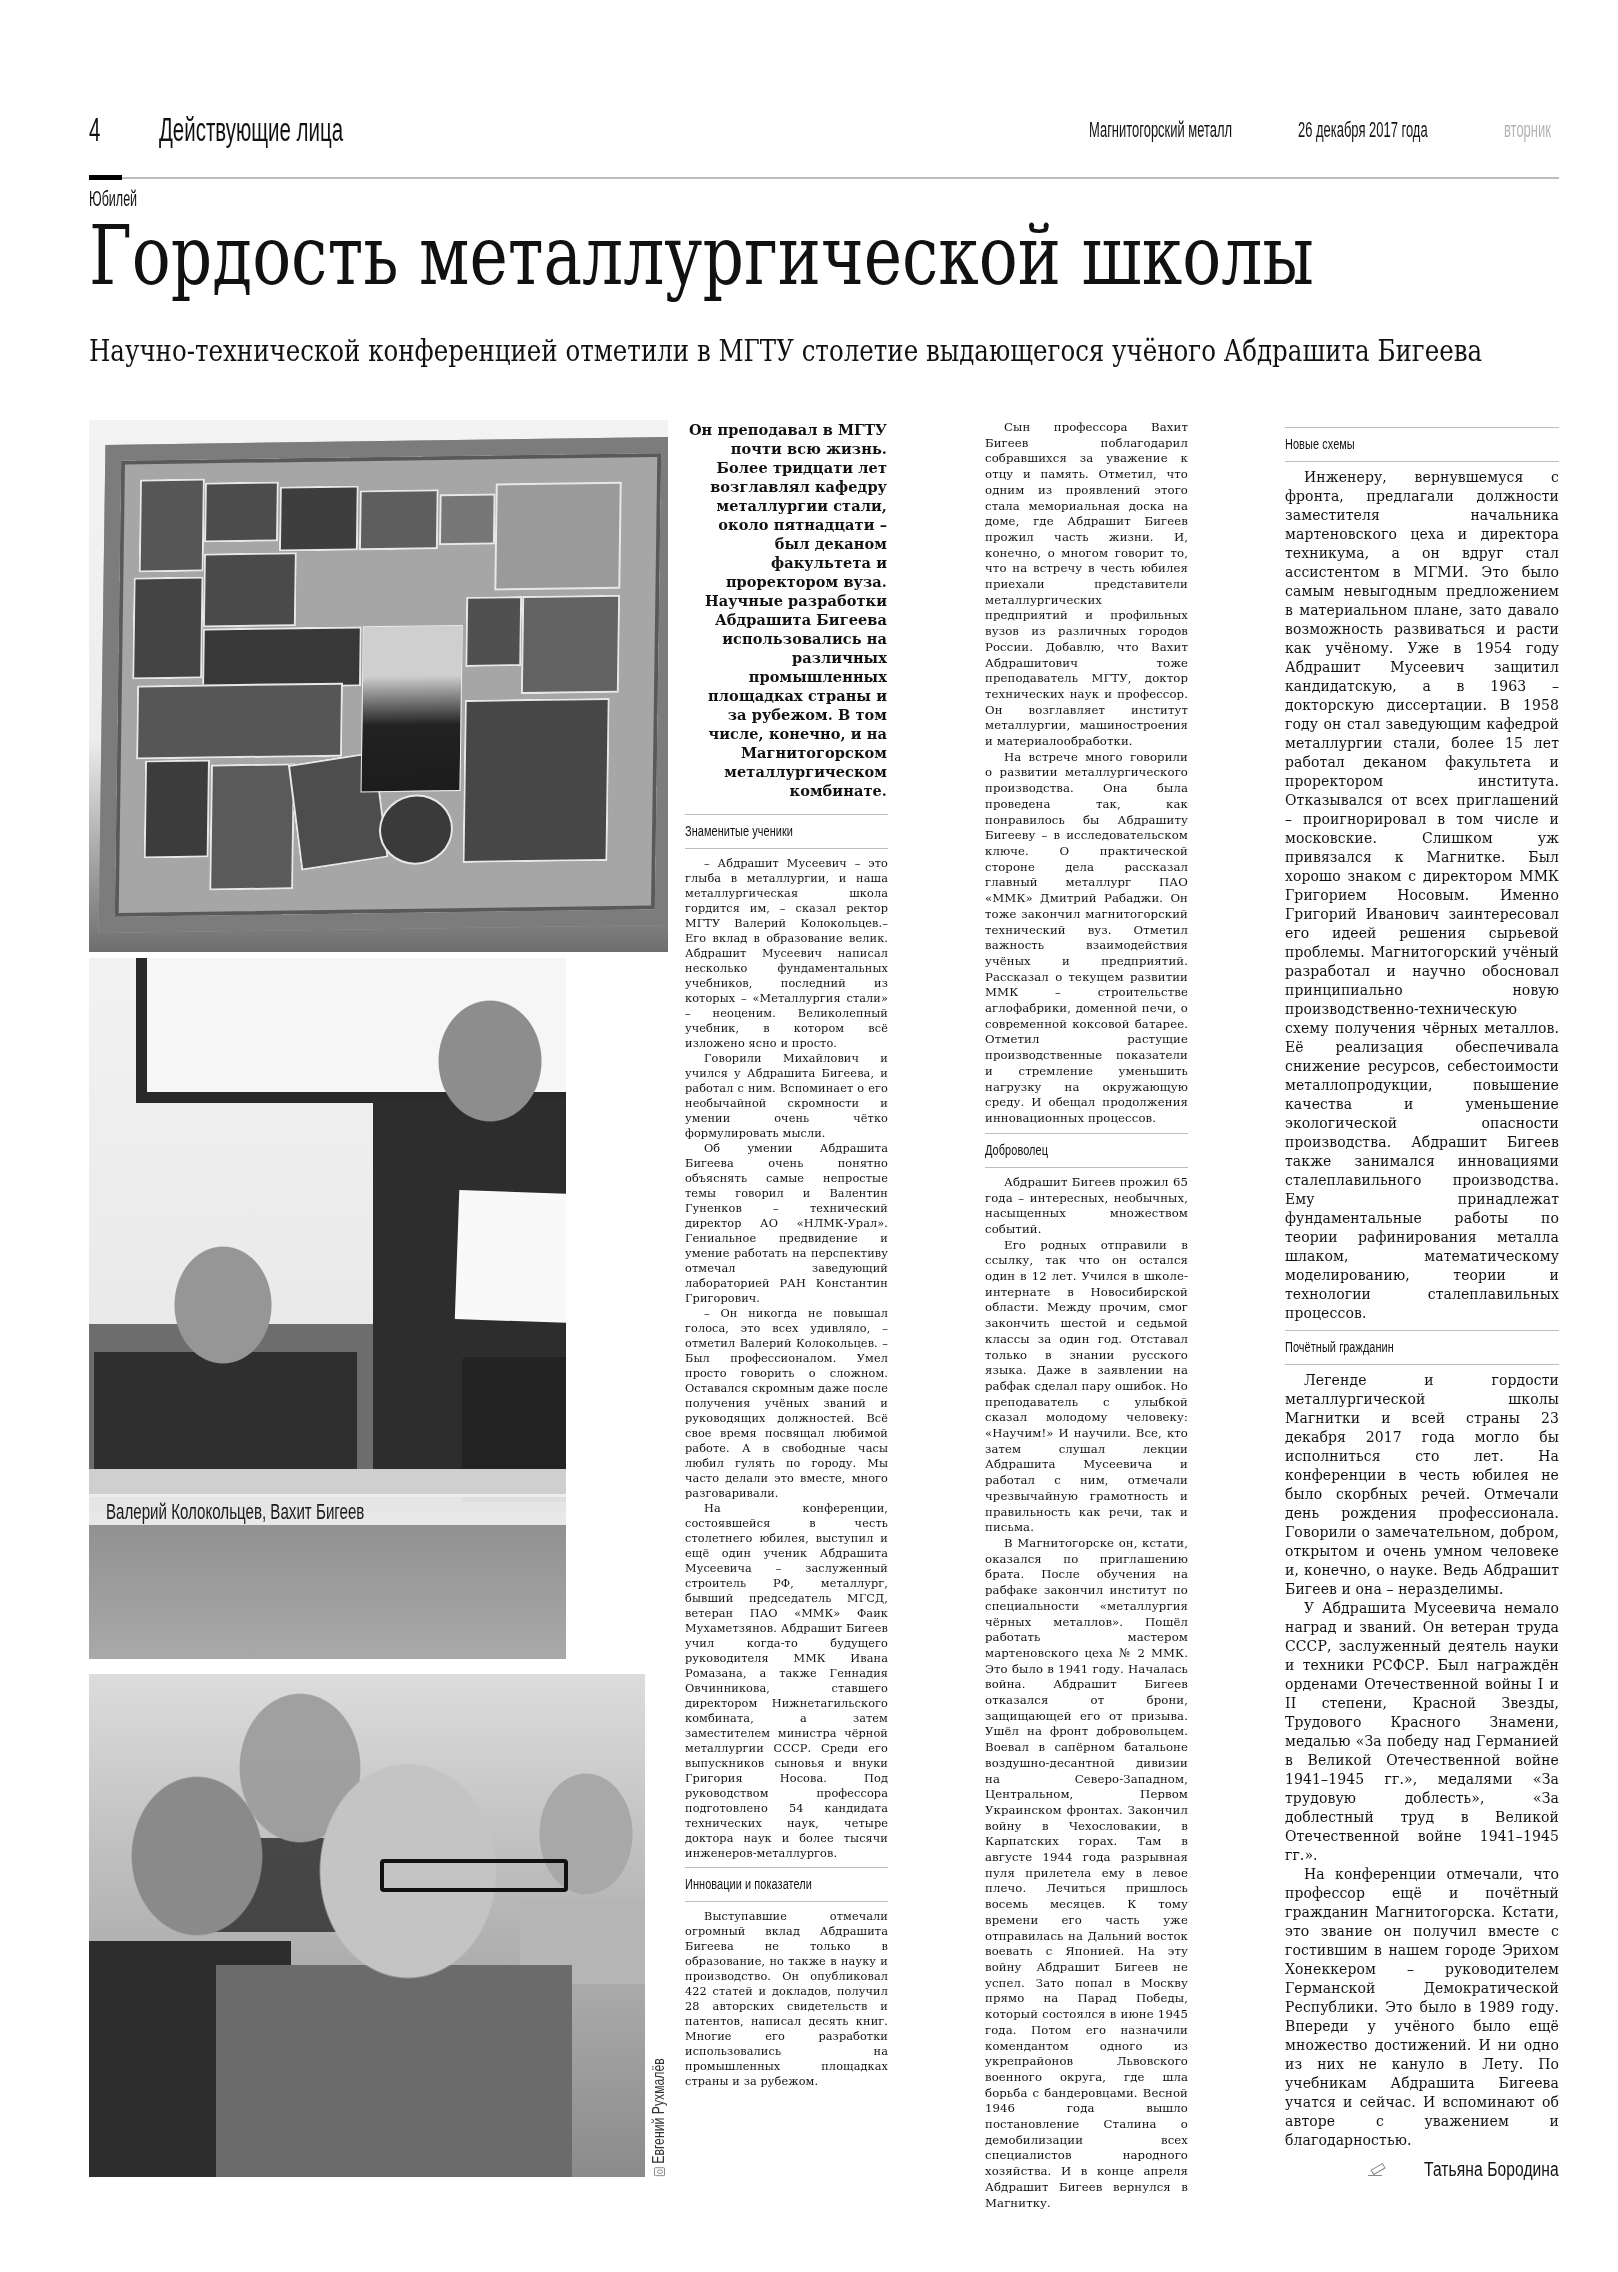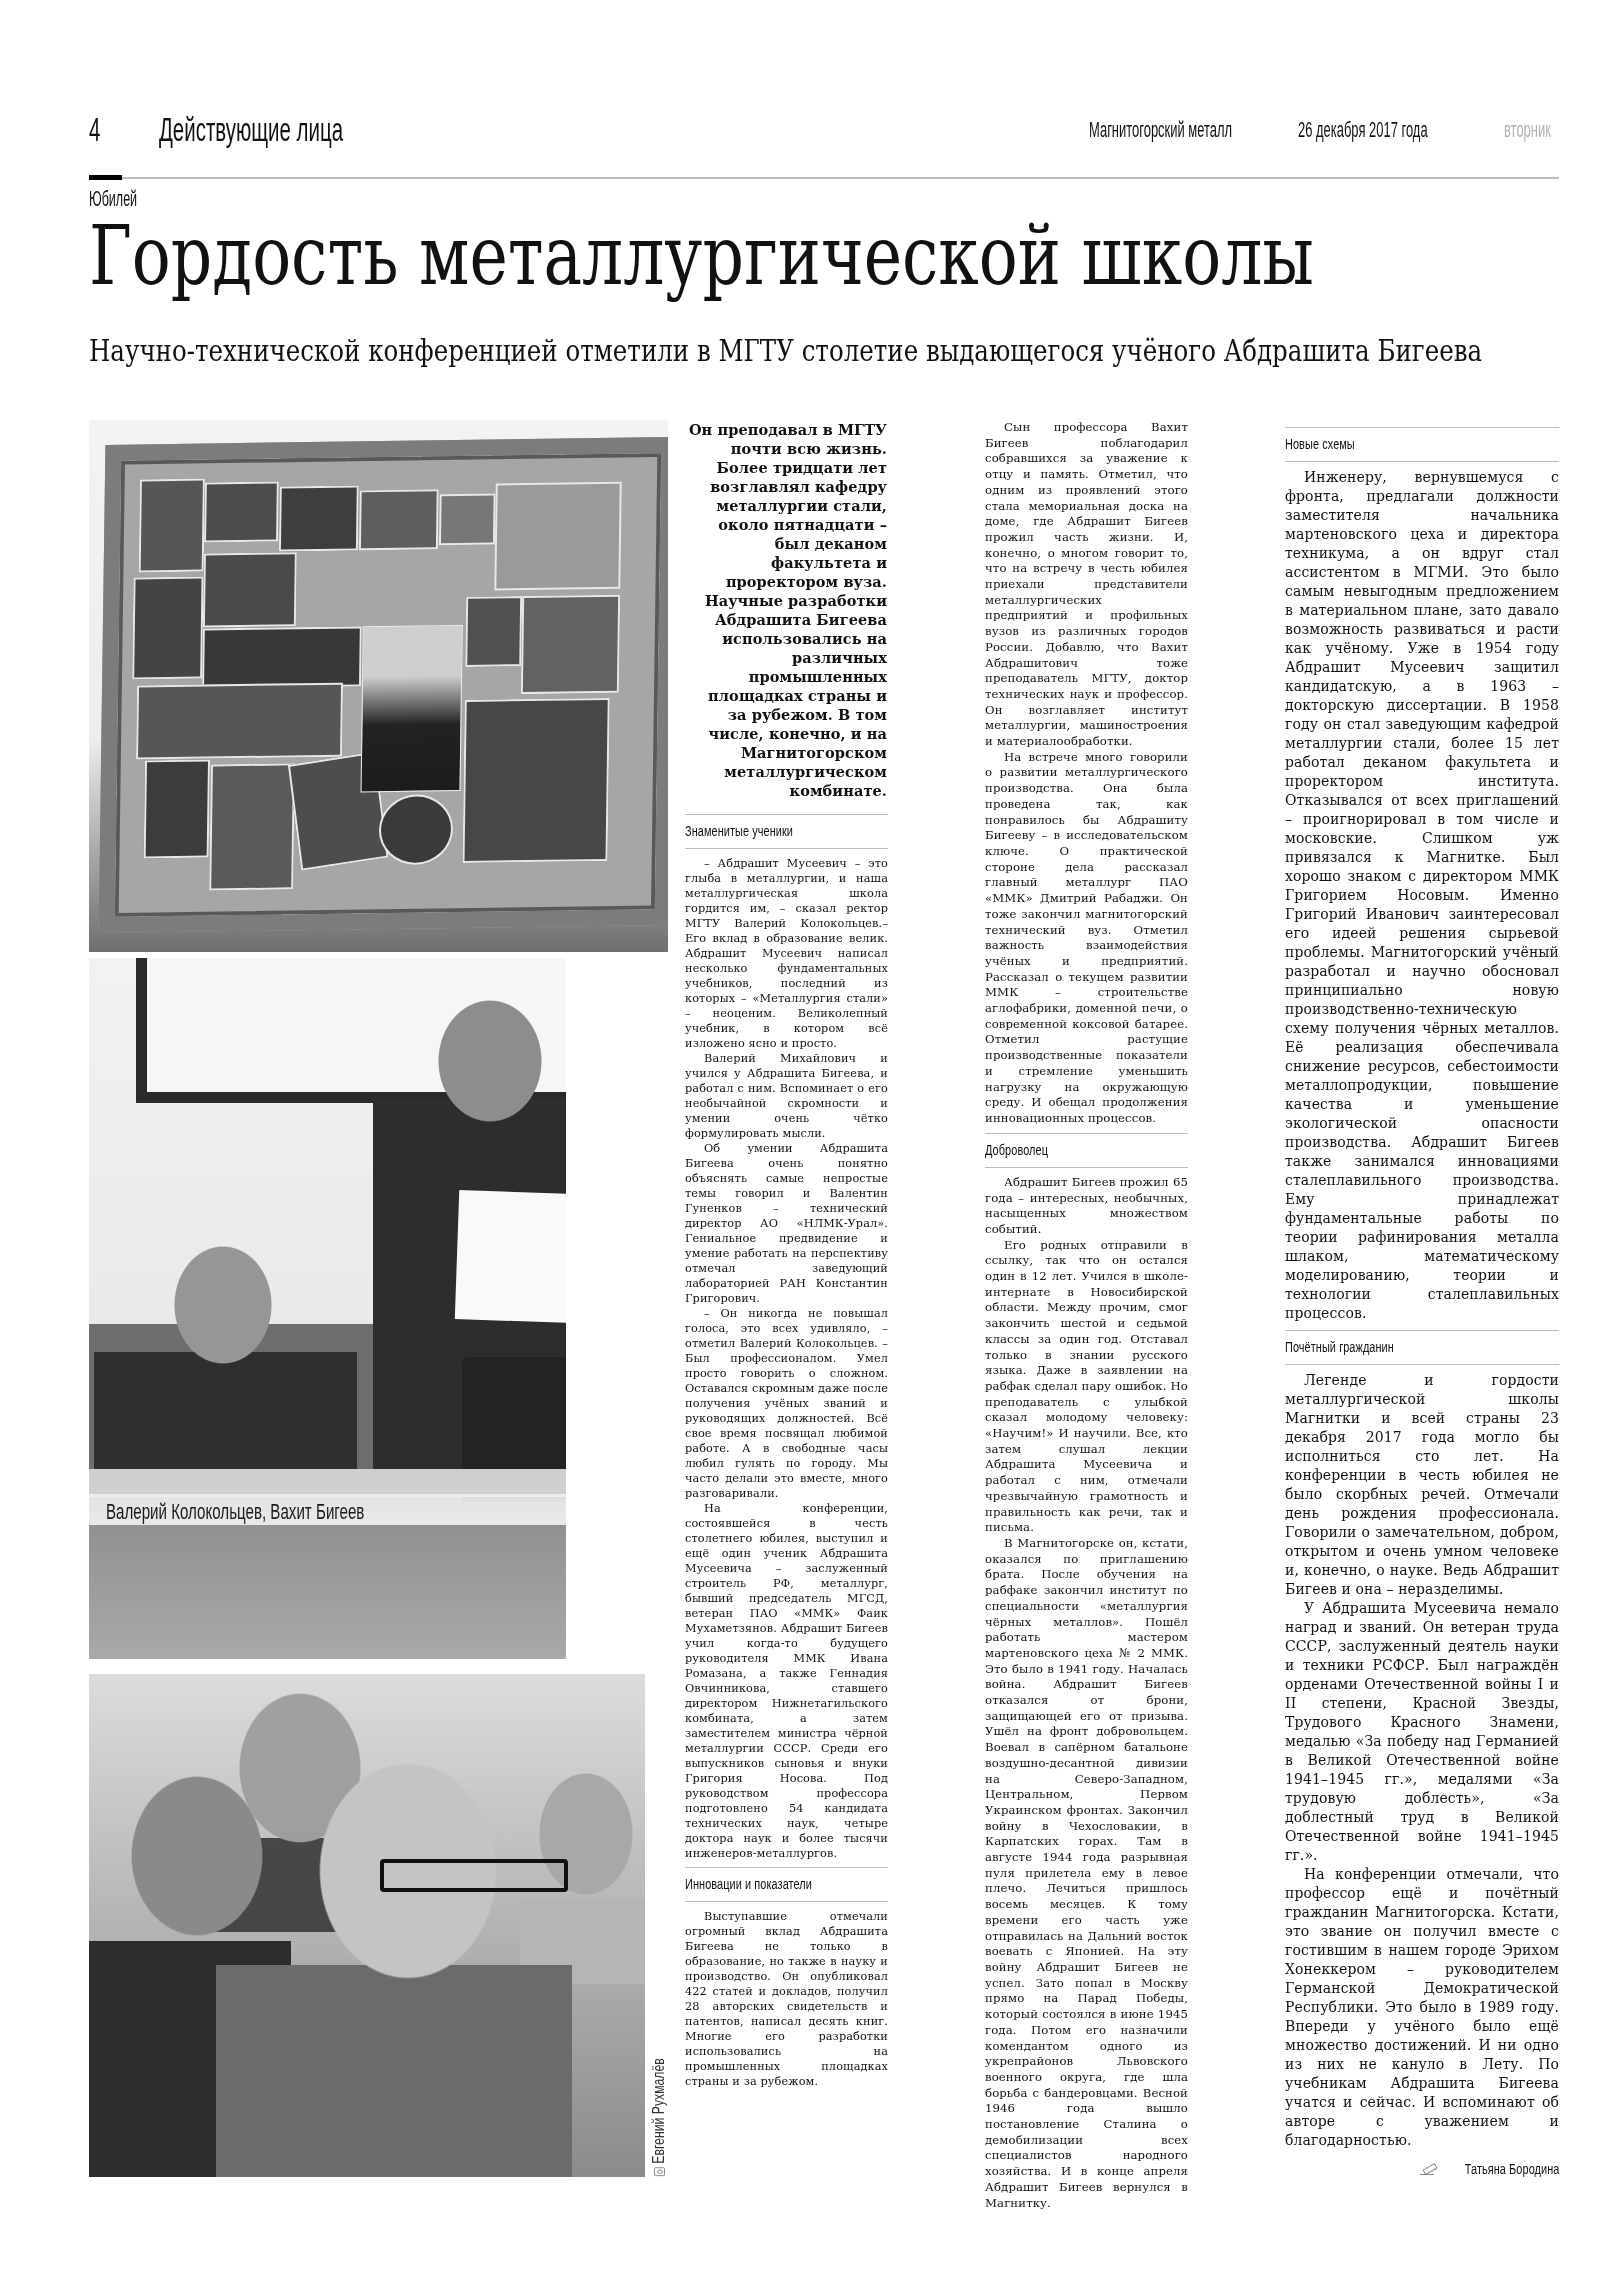--- a/index.html
+++ b/index.html
@@ -57,21 +57,21 @@
 
   
   .column { position: absolute; top: 420px; font-family: "DejaVu Serif", serif; font-size: 14px; line-height: 19px; color: #111; text-align: justify; letter-spacing: 0.1px; }
   #col-2 { left: 685px; width: 203px; }
   #col-3 { left: 985px; width: 203px; }
   #col-4 { left: 1285px; width: 274px; }
   .lead { font-weight: bold; font-size: 14.5px; line-height: 19px; text-align: right; margin: 0 0 14px 0; }
   p.para { margin: 0; text-indent: 19px; hyphens: auto; }
   .subhead { font-family: "Liberation Sans", sans-serif; font-size: 14px; line-height: 33px; border-top: 1.4px solid #bdbdbd; border-bottom: 1.4px solid #bdbdbd; margin: 6.6px 0 6.6px 0; padding: 0; overflow: hidden; white-space: nowrap; }
   .subhead span { display: inline-block; transform: scaleX(0.78); transform-origin: left center; }
-  .byline { text-align: right; font-family: "Liberation Sans", sans-serif; font-size: 14px; margin-top: 9.4px; white-space: nowrap; }
+  .byline { text-align: right; font-family: "Liberation Sans", sans-serif; font-size: 20px; margin-top: 9.4px; white-space: nowrap; }
   .byline span.txt { display: inline-block; transform: scaleX(0.78); transform-origin: right center; }
   #pen-icon { display: inline-block; width: 14px; height: 9.4px; border-bottom: 1.4px solid #888; position: relative; margin-right: 3.8px; vertical-align: middle; }
   #pen-icon::after { content: ""; position: absolute; left: 2.8px; top: 0.9px; width: 12.2px; height: 3.8px; border: 0.9px solid #888; transform: rotate(-30deg); }
 
   
   #col-2 .lead { width: 202px; }
 </style>
 </head>
 <body>
 
@@ -132,21 +132,21 @@
 </div>
 
 <div id="photo-credit">
   <span id="camera-icon"></span><span>Евгений Рухмалёв</span>
 </div>
 
 <div id="col-2" class="column" style="font-size: 11.3px; line-height: 15px;">
   <div class="lead">Он преподавал в МГТУ почти всю жизнь. Более тридцати лет возглавлял кафедру металлургии стали, около пятнадцати – был деканом факультета и проректором вуза. Научные разработки Абдрашита Бигеева использовались на различных промышленных площадках страны и за рубежом. В том числе, конечно, и на Магнитогорском металлургическом комбинате.</div>
   <div class="subhead"><span>Знаменитые ученики</span></div>
   <p class="para">– Абдрашит Мусеевич – это глыба в металлургии, и наша металлургическая школа гордится им, – сказал ректор МГТУ Валерий Колокольцев.– Его вклад в образование велик. Абдрашит Мусеевич написал несколько фундаментальных учебников, последний из которых – «Металлургия стали» – неоценим. Великолепный учебник, в котором всё изложено ясно и просто.</p>
-  <p class="para">Валерий Михайлович и учился у Абдрашита Бигеева, и работал с ним. Вспоминает о его необычайной скромности и умении очень чётко формулировать мысли.</p>
+  <p class="para">Говорили Михайлович и учился у Абдрашита Бигеева, и работал с ним. Вспоминает о его необычайной скромности и умении очень чётко формулировать мысли.</p>
   <p class="para">Об умении Абдрашита Бигеева очень понятно объяснять самые непростые темы говорил и Валентин Гуненков – технический директор АО «НЛМК-Урал». Гениальное предвидение и умение работать на перспективу отмечал заведующий лабораторией РАН Константин Григорович.</p>
   <p class="para">– Он никогда не повышал голоса, это всех удивляло, – отметил Валерий Колокольцев. – Был профессионалом. Умел просто говорить о сложном. Оставался скромным даже после получения учёных званий и руководящих должностей. Всё свое время посвящал любимой работе. А в свободные часы любил гулять по городу. Мы часто делали это вместе, много разговаривали.</p>
   <p class="para">На конференции, состоявшейся в честь столетнего юбилея, выступил и ещё один ученик Абдрашита Мусеевича – заслуженный строитель РФ, металлург, бывший председатель МГСД, ветеран ПАО «ММК» Фаик Мухаметзянов. Абдрашит Бигеев учил когда-то будущего руководителя ММК Ивана Ромазана, а также Геннадия Овчинникова, ставшего директором Нижнетагильского комбината, а затем заместителем министра чёрной металлургии СССР. Среди его выпускников сыновья и внуки Григория Носова. Под руководством профессора подготовлено 54 кандидата технических наук, четыре доктора наук и более тысячи инженеров-металлургов.</p>
   <div class="subhead"><span>Инновации и показатели</span></div>
   <p class="para">Выступавшие отмечали огромный вклад Абдрашита Бигеева не только в образование, но также в науку и производство. Он опубликовал 422 статей и докладов, получил 28 авторских свидетельств и патентов, написал десять книг. Многие его разработки использовались на промышленных площадках страны и за рубежом.</p>
 </div>
 
 <div id="col-3" class="column" style="font-size: 11.7px; line-height: 15.7px;">
   <p class="para">Сын профессора Вахит Бигеев поблагодарил собравшихся за уважение к отцу и память. Отметил, что одним из проявлений этого стала мемориальная доска на доме, где Абдрашит Бигеев прожил часть жизни. И, конечно, о многом говорит то, что на встречу в честь юбилея приехали представители металлургических предприятий и профильных вузов из различных городов России. Добавлю, что Вахит Абдрашитович тоже преподаватель МГТУ, доктор технических наук и профессор. Он возглавляет институт металлургии, машиностроения и материалообработки.</p>
   <p class="para">На встрече много говорили о развитии металлургического производства. Она была проведена так, как понравилось бы Абдрашиту Бигееву – в исследовательском ключе. О практической стороне дела рассказал главный металлург ПАО «ММК» Дмитрий Рабаджи. Он тоже закончил магнитогорский технический вуз. Отметил важность взаимодействия учёных и предприятий. Рассказал о текущем развитии ММК – строительстве аглофабрики, доменной печи, о современной коксовой батарее. Отметил растущие производственные показатели и стремление уменьшить нагрузку на окружающую среду. И обещал продолжения инновационных процессов.</p>

